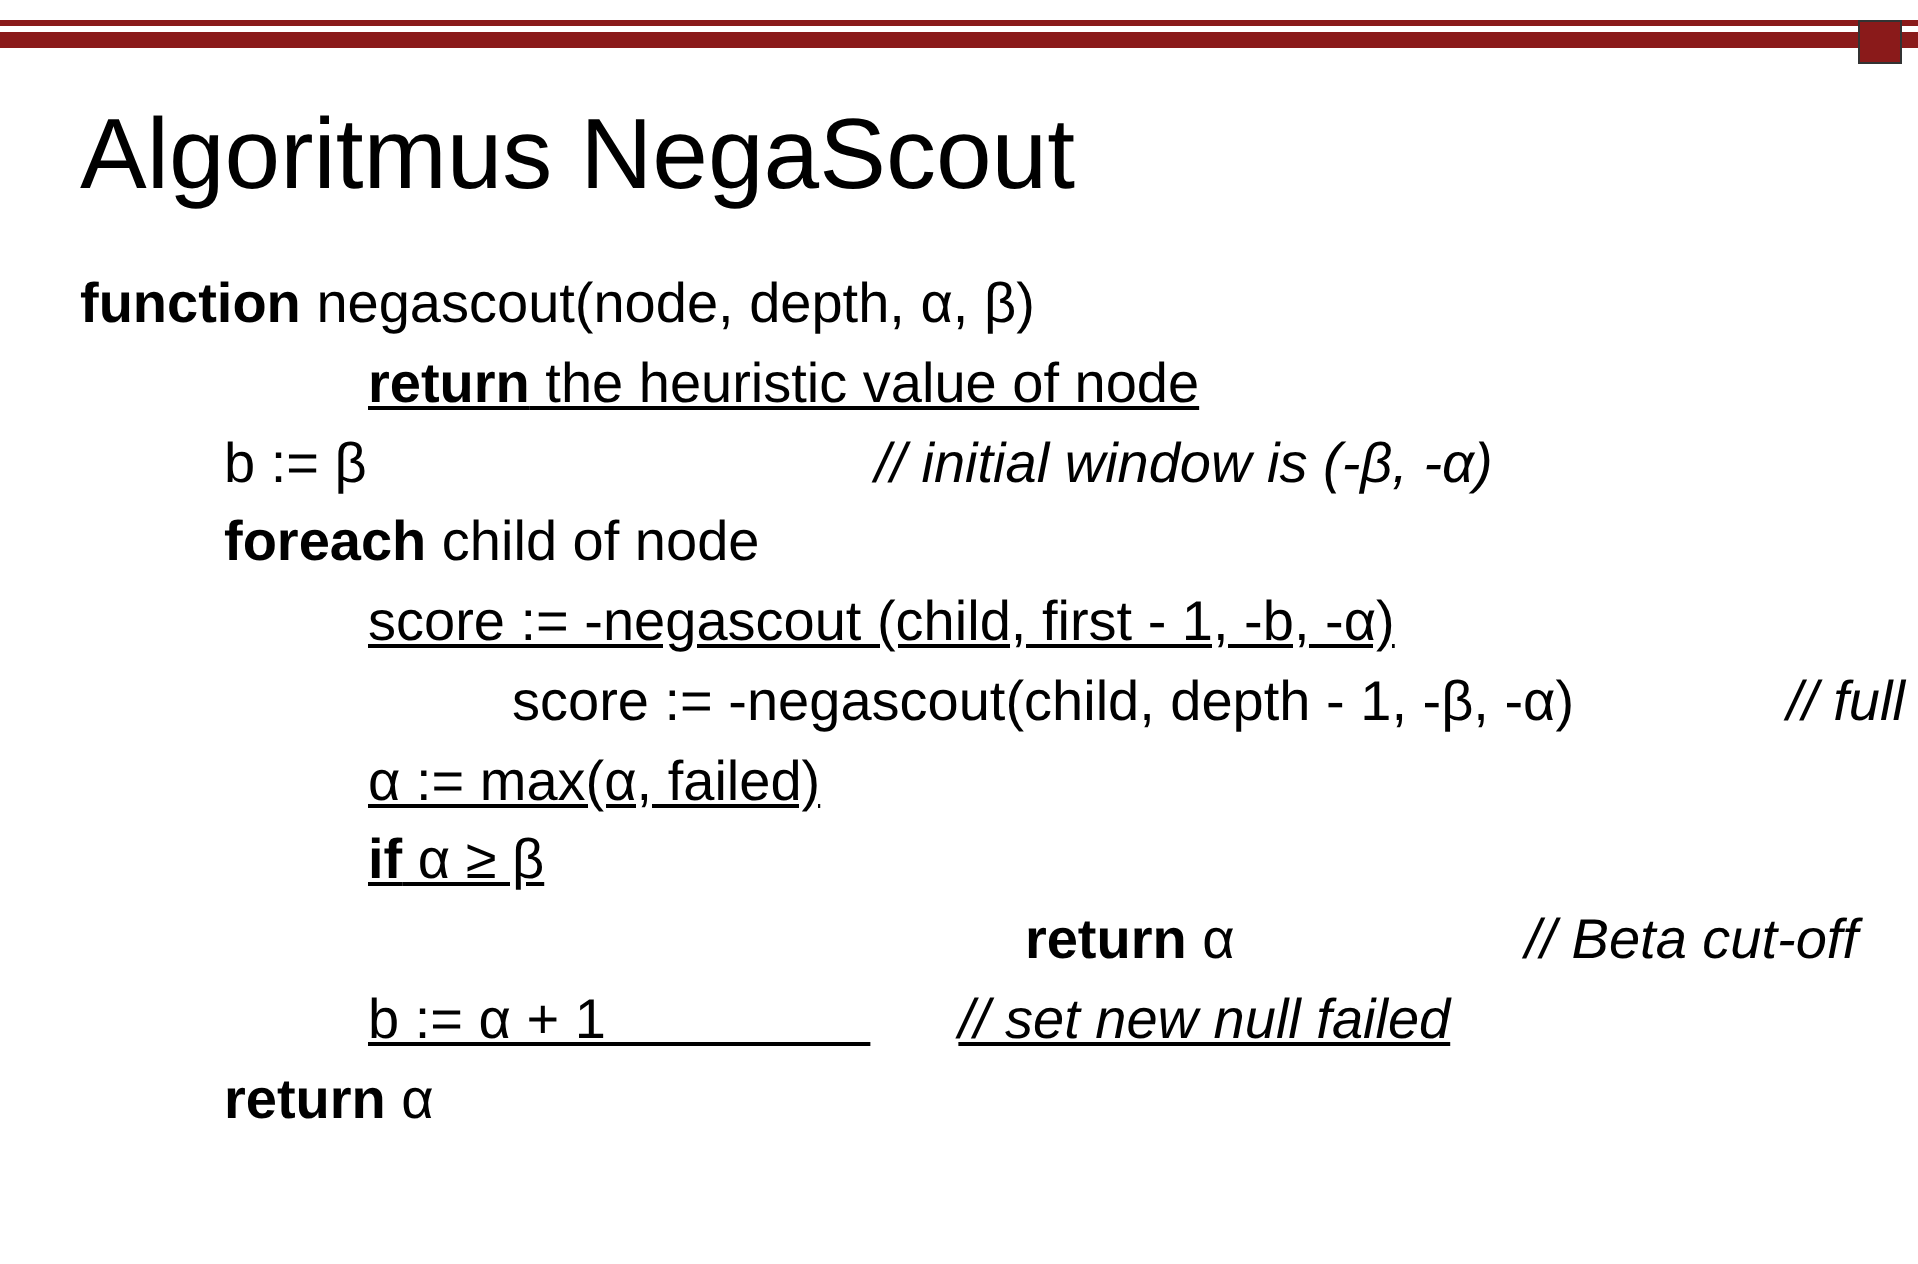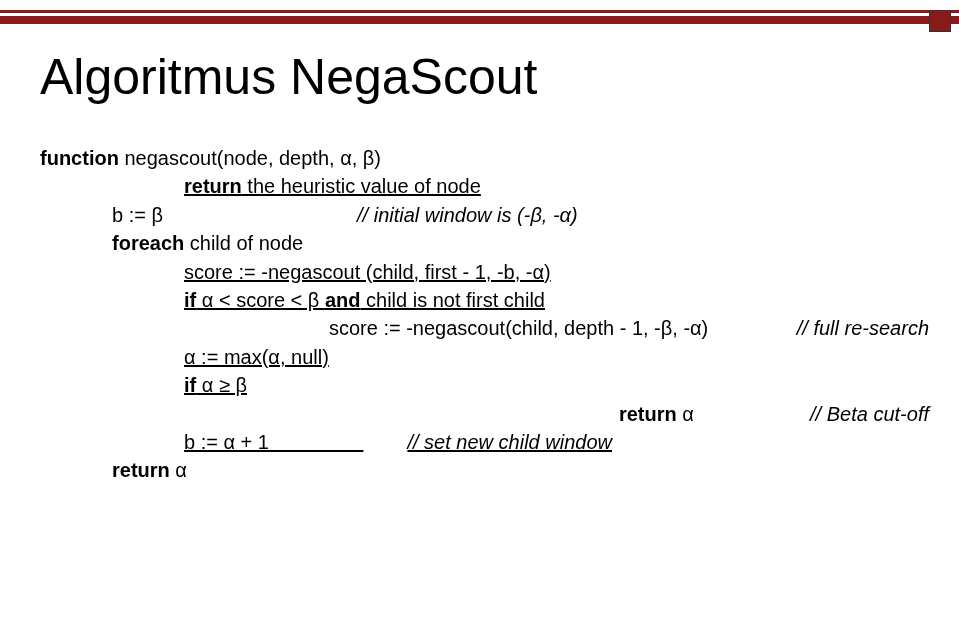--- a/index.html
+++ b/index.html
@@ -52,24 +52,24 @@
   .title {
     position: absolute;
     top: 48px;
     left: 40px;
     font-size: 50px;
     font-weight: normal;
     color: #000;
   }
   .content {
     position: absolute;
-    top: 144px;
+    top: 132px;
     left: 40px;
     right: 30px;
-    font-size: 20px;
+    font-size: 28px;
     line-height: 1.42;
     color: #000;
   }
   .content .row {
     white-space: pre;
   }
   .content .lvl0 { padding-left: 0; }
   .content .lvl1 { padding-left: 72px; }
   .content .lvl2 { padding-left: 144px; text-decoration: underline; }
   .content .lvl3 { padding-left: 216px; text-align: right; }
@@ -95,29 +95,28 @@
 
 
     <div class="row lvl2"><span class="bold">return</span><span> the heuristic value of node</span></div>
 
     <div class="row lvl1"><span>b := β                           </span><span class="italic">// initial window is (-β, -α)</span></div>
 
     <div class="row lvl1"><span class="bold">foreach</span><span> child of node</span></div>
 
     <div class="row lvl2"><span>score := -negascout (child, first - 1, -b, -α)</span></div>
 
-    <div class="row lvl2"><span class="bold">if</span><span> α &lt; score &lt; β </span><span class="bold">and</span><span> child is not first child</span></div>
 
 
     <div class="row lvl3"><span>score := -negascout(child, depth - 1, -β, -α)        </span><span class="italic">// full re-search</span></div>
 
-    <div class="row lvl2"><span>α := max(α, null)</span></div>
+    <div class="row lvl2"><span>α := max(α, failed)</span></div>
 
     <div class="row lvl2"><span class="bold">if</span><span> α ≥ β</span></div>
 
     <div class="row lvl3"><span class="bold">return</span><span> α             </span><span class="italic">// Beta cut-off</span></div>
 
-    <div class="row lvl2"><span>b := α + 1                 </span><span class="italic">// set new child window</span></div>
+    <div class="row lvl2"><span>b := α + 1                 </span><span class="italic">// set new null failed</span></div>
 
     <div class="row lvl1"><span class="bold">return</span><span> α</span></div>
 
   </div>
 </div>
 
 </body></html>

